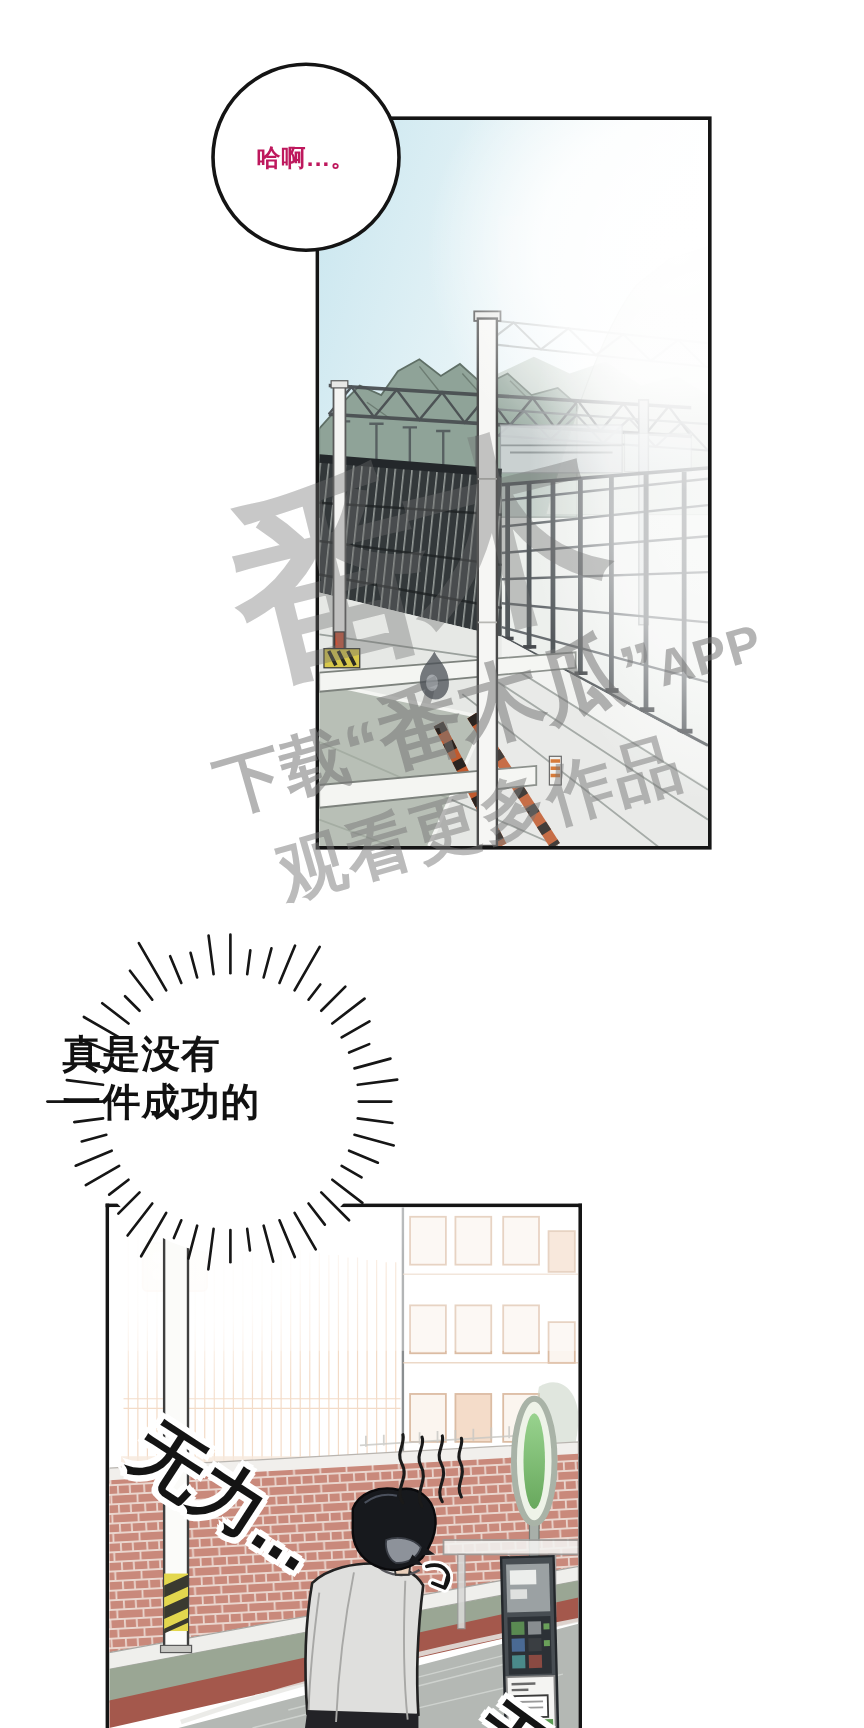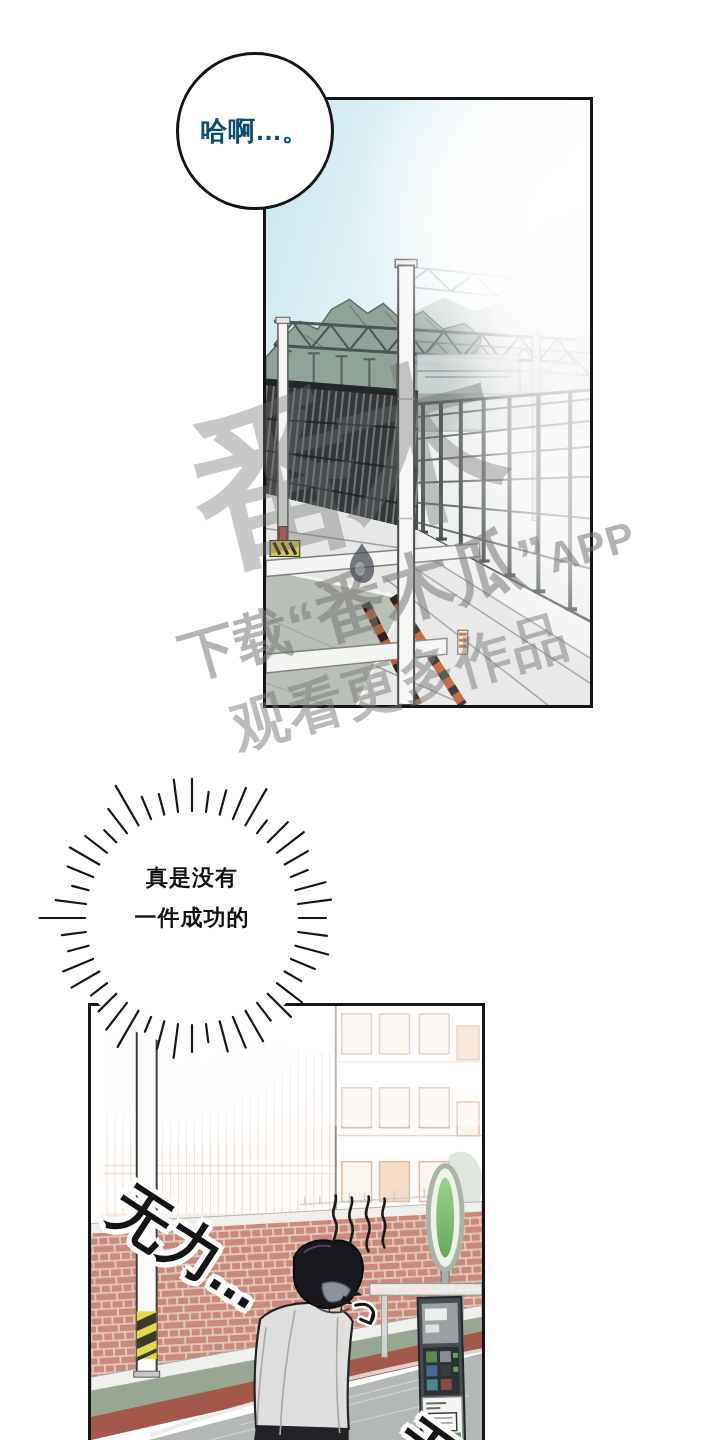--- a/index.html
+++ b/index.html
@@ -6,28 +6,28 @@
   .page{position:relative;width:720px;height:1440px;background:#fff;overflow:hidden;
         font-family:"Liberation Sans","DejaVu Sans",sans-serif;}
   .panel{position:absolute;border:3px solid #151515;box-sizing:border-box;background:#fff;overflow:hidden;}
   #panel-railway{left:263px;top:97px;width:330px;height:611px;}
   #panel-street{left:88px;top:1003px;width:397px;height:437px;border-bottom:none;}
   .panel svg{display:block;width:100%;height:100%;}
 
   
   .speech-bubble{position:absolute;left:176px;top:52px;width:152px;height:152px;border-radius:50%;
      background:#fff;border:3px solid #141414;display:flex;align-items:center;justify-content:center;}
-  .speech-bubble span{font-size:27px;font-weight:700;color:#0c4a6e;letter-spacing:1px;}
+  .speech-bubble span{font-size:20px;font-weight:700;color:#be185d;letter-spacing:1px;}
 
   
   .burst{position:absolute;left:12px;top:738px;width:360px;height:360px;}
   .burst svg{width:100%;height:100%;}
   #spikes line{stroke:#161616;stroke-width:2.2;stroke-linecap:round;}
-  .burst-text{position:absolute;left:52px;top:858px;width:280px;text-align:center;
-     font-size:22px;font-weight:700;color:#111;line-height:40px;letter-spacing:1px;}
+  .burst-text{position:absolute;left:52px;top:858px;width:280px;text-align:left;
+     font-size:32px;font-weight:700;color:#111;line-height:40px;letter-spacing:1px;}
 
   
   .sfx{position:absolute;font-weight:900;color:#141414;white-space:nowrap;
      text-shadow:-4px -4px 0 #fff,4px -4px 0 #fff,-4px 4px 0 #fff,4px 4px 0 #fff,
                  -5px 0 0 #fff,5px 0 0 #fff,0 -5px 0 #fff,0 5px 0 #fff;}
   .sfx-weak{left:138px;top:1168px;font-size:60px;transform:rotate(33deg);transform-origin:left top;}
   .sfx-partial{position:absolute;left:334px;top:394px;font-size:62px;font-weight:900;color:#141414;
      transform:rotate(36deg);transform-origin:left top;white-space:nowrap;
      text-shadow:-4px -4px 0 #fff,4px -4px 0 #fff,-4px 4px 0 #fff,4px 4px 0 #fff,
                  -5px 0 0 #fff,5px 0 0 #fff,0 -5px 0 #fff,0 5px 0 #fff;}

